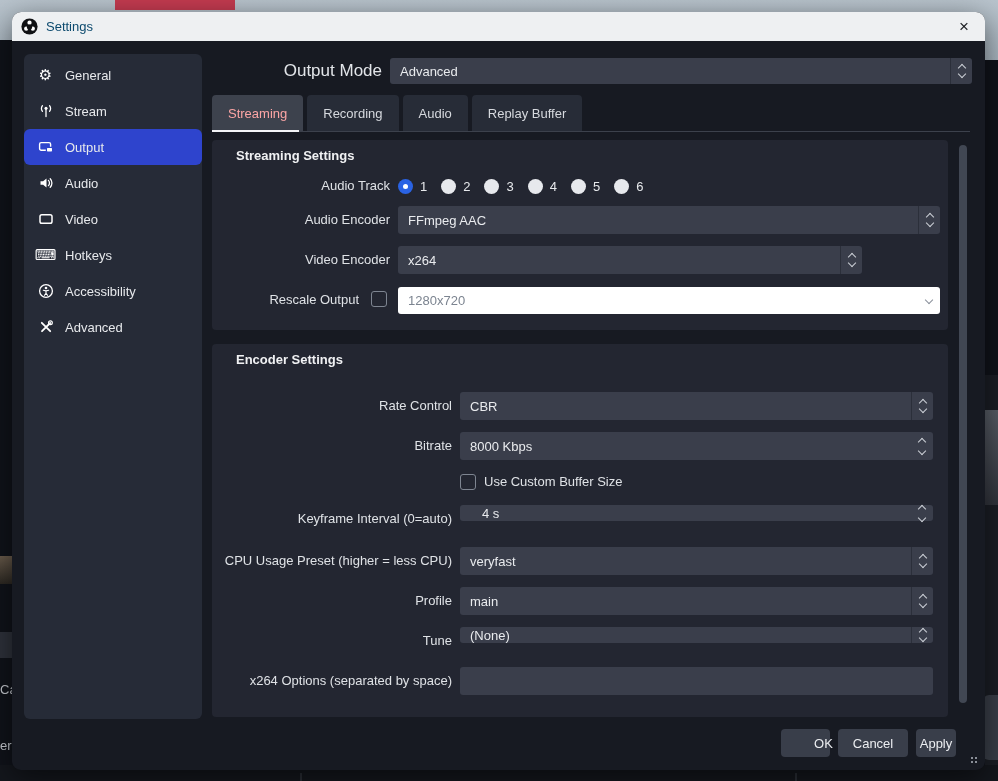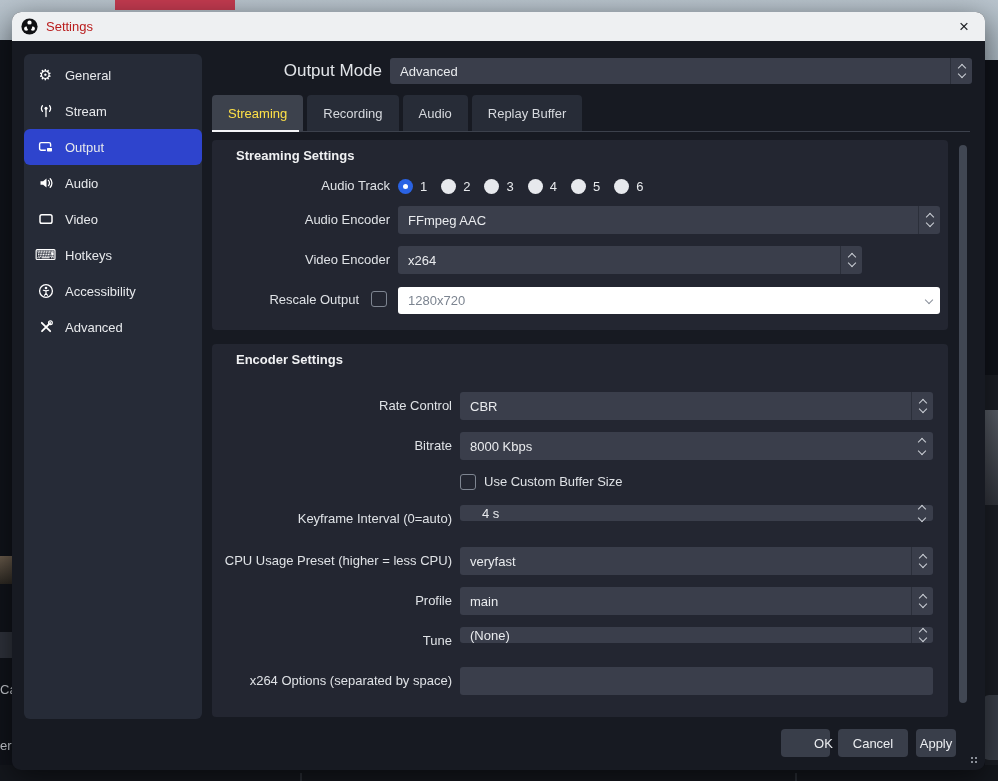--- a/index.html
+++ b/index.html
@@ -16,39 +16,39 @@
   .bg-bottom .vline { position:absolute; top:8px; width:2px; height:8px; background:#2a2e36; }
   .bg-left-dark { position:absolute; left:0; top:40px; width:14px; height:730px; background:#10131a; }
   .bg-left-thumb { position:absolute; left:0; top:556px; width:12px; height:28px; background:linear-gradient(180deg,#6a5c4c,#2c2822); }
   .bg-left-bar { position:absolute; left:0; top:632px; width:12px; height:26px; background:#2e323b; }
   .bg-frag { position:absolute; color:#c9cdd3; font-size:13px; }
 
   
   .dialog { position:absolute; left:12px; top:12px; width:973px; height:758px; background:#171a22; border-radius:9px; box-shadow:0 8px 30px rgba(0,0,0,.55); }
   .titlebar { position:absolute; left:0; top:0; width:100%; height:29px; background:#eef0f2; border-radius:9px 9px 0 0; display:flex; align-items:center; padding-left:9px; }
   .obs-logo { width:17px; height:17px; }
-  .title-text { margin-left:8px; font-size:13px; color:#b91c1c; }
+  .title-text { margin-left:8px; font-size:13px; color:#0c4a6e; }
   .close-btn { position:absolute; right:6px; top:0; width:30px; height:29px; display:flex; align-items:center; justify-content:center; font-size:17px; color:#1c1e22; cursor:pointer; }
 
   
   .sidebar { position:absolute; left:12px; top:42px; width:178px; height:665px; background:#262b37; border-radius:6px; padding-top:3px; }
   .side-item { height:36px; display:flex; align-items:center; gap:11px; padding-left:13px; color:#e7e9ec; font-size:13px; border-radius:6px; cursor:pointer; }
   .side-item.selected { background:#2e44cd; }
   .side-icon { width:17px; height:17px; display:flex; align-items:center; justify-content:center; color:#fff; }
   .side-icon .uni { font-family:"DejaVu Sans", sans-serif; font-size:15px; line-height:17px; color:#fff; }
   .side-icon svg { display:block; }
 
   
   .om-label { position:absolute; left:200px; top:46px; width:170px; height:26px; line-height:26px; text-align:right; color:#e2e5e9; font-size:17px; }
   .om-combo { left:378px; top:46px; width:582px; height:26px; }
 
   
   .tabbar { position:absolute; left:200px; top:83px; height:36px; display:flex; gap:4px; }
   .tab { height:36px; padding:0 16px; display:flex; align-items:center; background:#272c37; color:#d6d9de; font-size:13px; border-radius:4px 4px 0 0; cursor:pointer; }
-  .tab.active { background:#3d424d; color:#fde047; }
+  .tab.active { background:#3d424d; color:#fca5a5; }
   .tab-line { position:absolute; left:200px; top:119px; width:758px; height:1px; background:#3c414c; }
   .tab-underline { position:absolute; left:200px; top:118px; width:87px; height:2px; background:#f2f3f5; }
 
   
   .panel { position:absolute; left:200px; width:736px; background:#232631; border-radius:4px; }
   .panel-1 { top:128px; height:190px; }
   .panel-2 { top:332px; height:373px; }
   .panel-title { position:absolute; left:24px; top:8px; font-size:13px; font-weight:bold; color:#f0f1f3; }
 
   .f-label { position:absolute; text-align:right; color:#dfe2e6; font-size:13px; line-height:28px; height:28px; }

